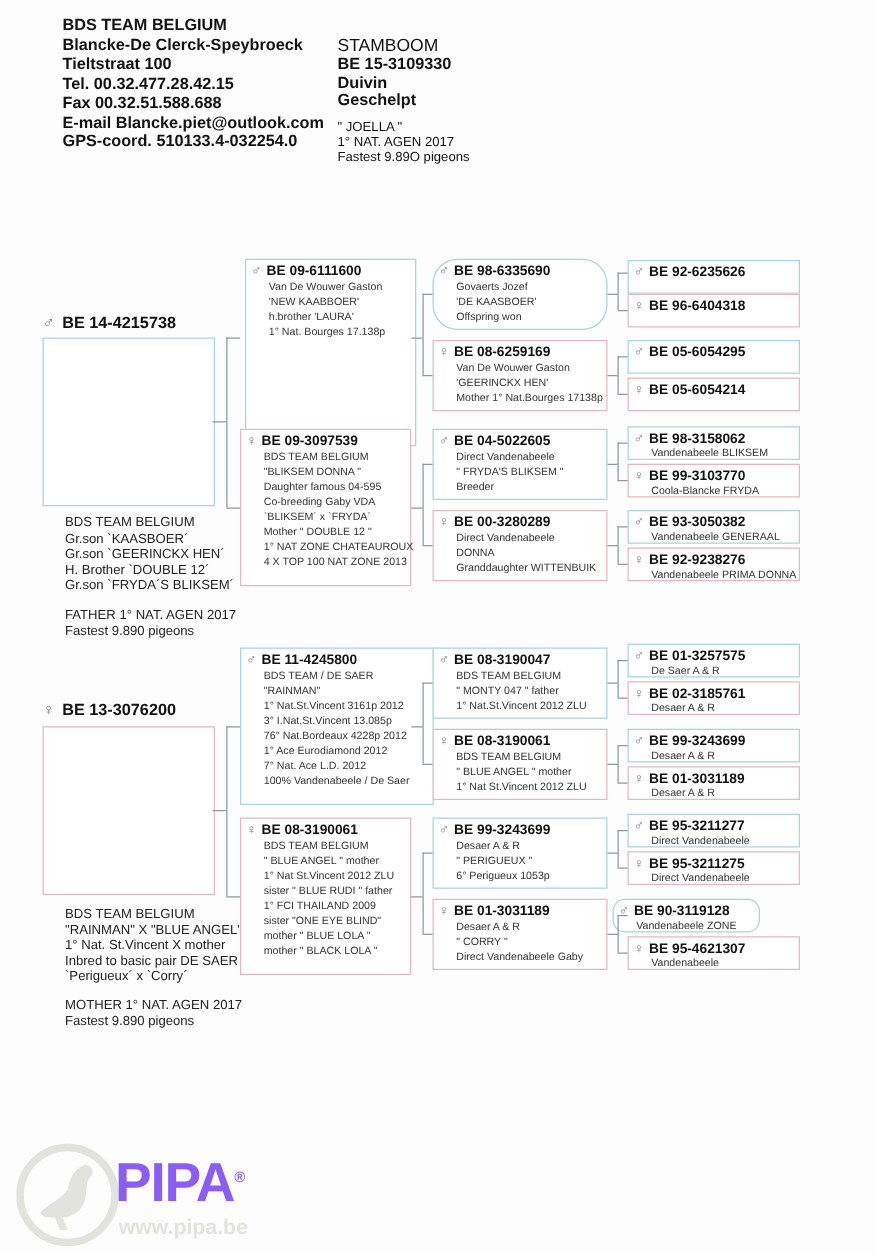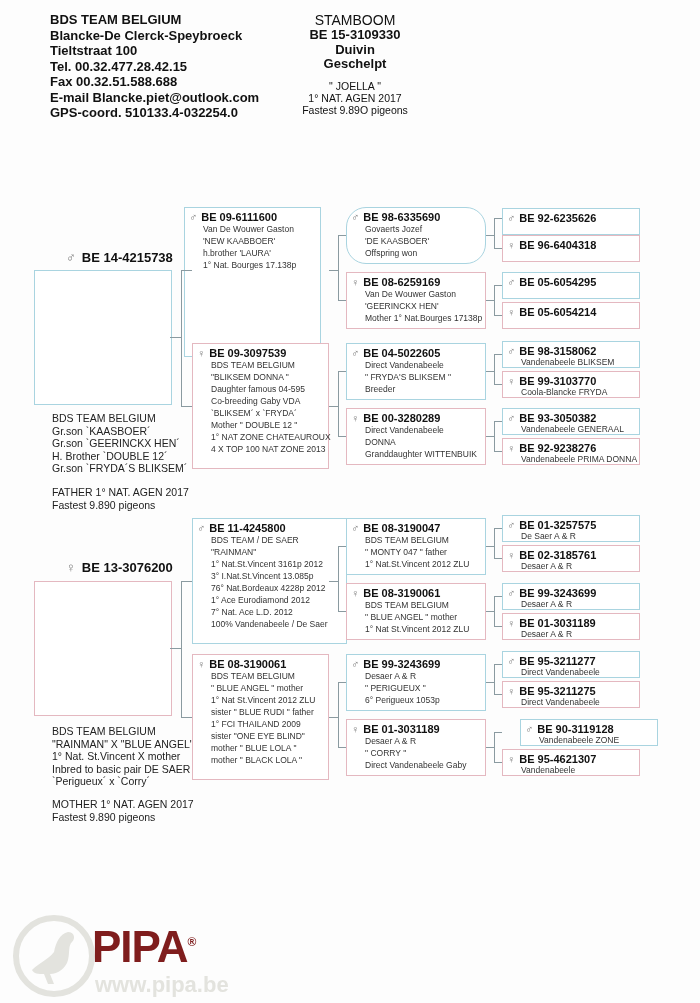--- a/index.html
+++ b/index.html
@@ -1,41 +1,41 @@
 <!DOCTYPE html>
 <html><head>
 <meta charset="utf-8">
 <style>
   html, body { margin:0; padding:0; background:#fdfdfd; }
   body { width:700px; height:1003px; position:relative; overflow:hidden; font-family:"Liberation Sans", sans-serif; color:#222; }
   .abs { position:absolute; }
   .owner { left:50px; top:12px; font-weight:bold; font-size:13px; line-height:15.5px; color:#111; }
   .owner div { white-space:nowrap; }
-  .center-head { left:270px; top:12px; width:170px; text-align:center; color:#111; }
+  .center-head { left:270px; top:28px; width:170px; text-align:left; color:#111; }
   .center-head .stamboom { font-size:14px; line-height:16px; }
   .center-head .bold { font-weight:bold; font-size:13px; line-height:14.5px; }
   .center-head .small { font-size:10.5px; line-height:12px; }
   .center-head .gap { height:8px; }
-  .subject-title { font-weight:bold; font-size:13px; color:#111; white-space:nowrap;margin-left:32px; }
+  .subject-title { font-weight:bold; font-size:13px; color:#111; white-space:nowrap; }
   .sym { color:#777; font-weight:normal; font-size:13px; margin-right:6px; }
   .photo { border:1px solid; background:#fff; }
   .photo.m { border-color:#a9d4e0; }
   .photo.f { border-color:#e4b8c0; }
   .subject-text { font-size:10.5px; line-height:12.5px; color:#222; white-space:nowrap; }
   .box { position:absolute; background:#fff; border:1px solid; box-sizing:border-box; padding:3px 4px; }
   .box.m { border-color:#a9d4e0; }
   .box.f { border-color:#e4b8c0; }
   .box .ring { font-weight:bold; font-size:11px; color:#111; white-space:nowrap; }
   .box .ring .sym { font-size:11px; margin-right:4px; }
   .box .line { font-size:8.5px; line-height:12px; color:#333; white-space:nowrap; padding-left:14px; }
   .box.g3 .line { line-height:10px; }
   .conn { position:absolute; background:#8a9aa0; }
   .logo { left:10px; top:912px; }
-  .logo-text { position:absolute; left:92px; top:922px; font-size:44px; font-weight:bold; color:#7f1d1d; letter-spacing:-1px; }
-  .logo-url { position:absolute; left:95px; top:972px; font-size:22px; font-weight:bold; color:#e3e3de; }
+  .logo-text { position:absolute; left:92px; top:922px; font-size:44px; font-weight:bold; color:#8b5cf6; letter-spacing:-1px; }
+  .logo-url { position:absolute; left:95px; top:972px; font-size:17px; font-weight:bold; color:#e3e3de; }
 </style>
 </head>
 <body>
 
 <div class="abs owner" id="owner">
     <div>BDS TEAM BELGIUM</div>
     <div>Blancke-De Clerck-Speybroeck</div>
     <div>Tieltstraat  100</div>
     <div>Tel. 00.32.477.28.42.15</div>
     <div>Fax  00.32.51.588.688</div>
@@ -80,21 +80,21 @@
     <div>1° Nat. St.Vincent X mother</div>
     <div>Inbred to basic pair DE SAER</div>
     <div>`Perigueux´ x `Corry´</div>
   </div>
 <div class="abs subject-text" style="left:52px; top:798px;" id="mother-result">
     <div>MOTHER 1° NAT. AGEN 2017</div>
     <div>Fastest 9.890 pigeons</div>
   </div>
 
 <div id="tree">
-    <div class="box m g1" style="left: 184px; top: 207px; width: 137px; height: 150px;">
+    <div class="box m g1" style="left: 196px; top: 207px; width: 137px; height: 150px;">
       <div class="ring"><span class="sym">♂</span><span>BE 09-6111600</span></div>
       <div class="line">Van De Wouwer Gaston</div>
       <div class="line">'NEW KAABBOER'</div>
       <div class="line">h.brother 'LAURA'</div>
       <div class="line">1° Nat. Bourges 17.138p</div>
     </div>
     <div class="box f g1" style="left: 192px; top: 343px; width: 137px; height: 126px;">
       <div class="ring"><span class="sym">♀</span><span>BE 09-3097539</span></div>
       <div class="line">BDS TEAM BELGIUM</div>
       <div class="line">"BLIKSEM DONNA "</div>
@@ -220,21 +220,21 @@
       <div class="line">Desaer A &amp; R</div>
     </div>
     <div class="box m g3" style="left: 502px; top: 651px; width: 138px; height: 27px;">
       <div class="ring"><span class="sym">♂</span><span>BE 95-3211277</span></div>
       <div class="line">Direct Vandenabeele</div>
     </div>
     <div class="box f g3" style="left: 502px; top: 681px; width: 138px; height: 27px;">
       <div class="ring"><span class="sym">♀</span><span>BE 95-3211275</span></div>
       <div class="line">Direct Vandenabeele</div>
     </div>
-    <div class="box m g3" style="left: 520px; top: 719px; width: 138px; height: 27px;">
+    <div class="box m g3" style="left: 490px; top: 719px; width: 118px; height: 27px; border-radius: 10px;">
       <div class="ring"><span class="sym">♂</span><span>BE 90-3119128</span></div>
       <div class="line">Vandenabeele ZONE</div>
     </div>
     <div class="box f g3" style="left: 502px; top: 749px; width: 138px; height: 27px;">
       <div class="ring"><span class="sym">♀</span><span>BE 95-4621307</span></div>
       <div class="line">Vandenabeele</div>
     </div>
     <div class="conn" style="left: 181px; top: 270px; width: 1px; height: 136px;"></div>
     <div class="conn" style="left: 170px; top: 336.5px; width: 11px; height: 1px;"></div>
     <div class="conn" style="left: 181px; top: 270px; width: 11px; height: 1px;"></div>

